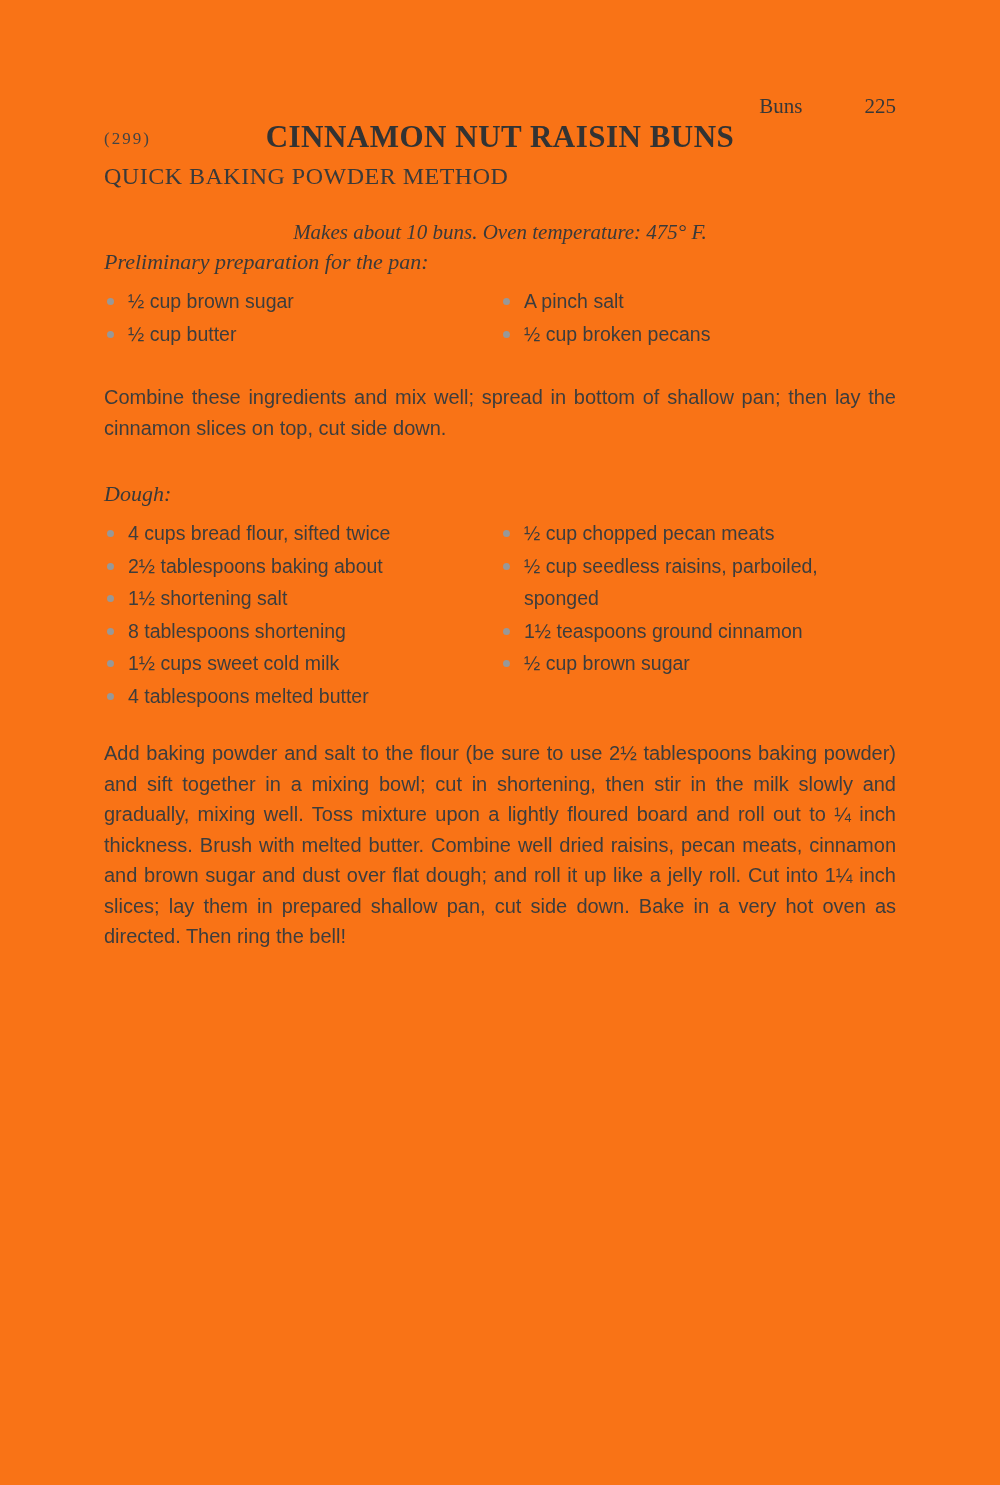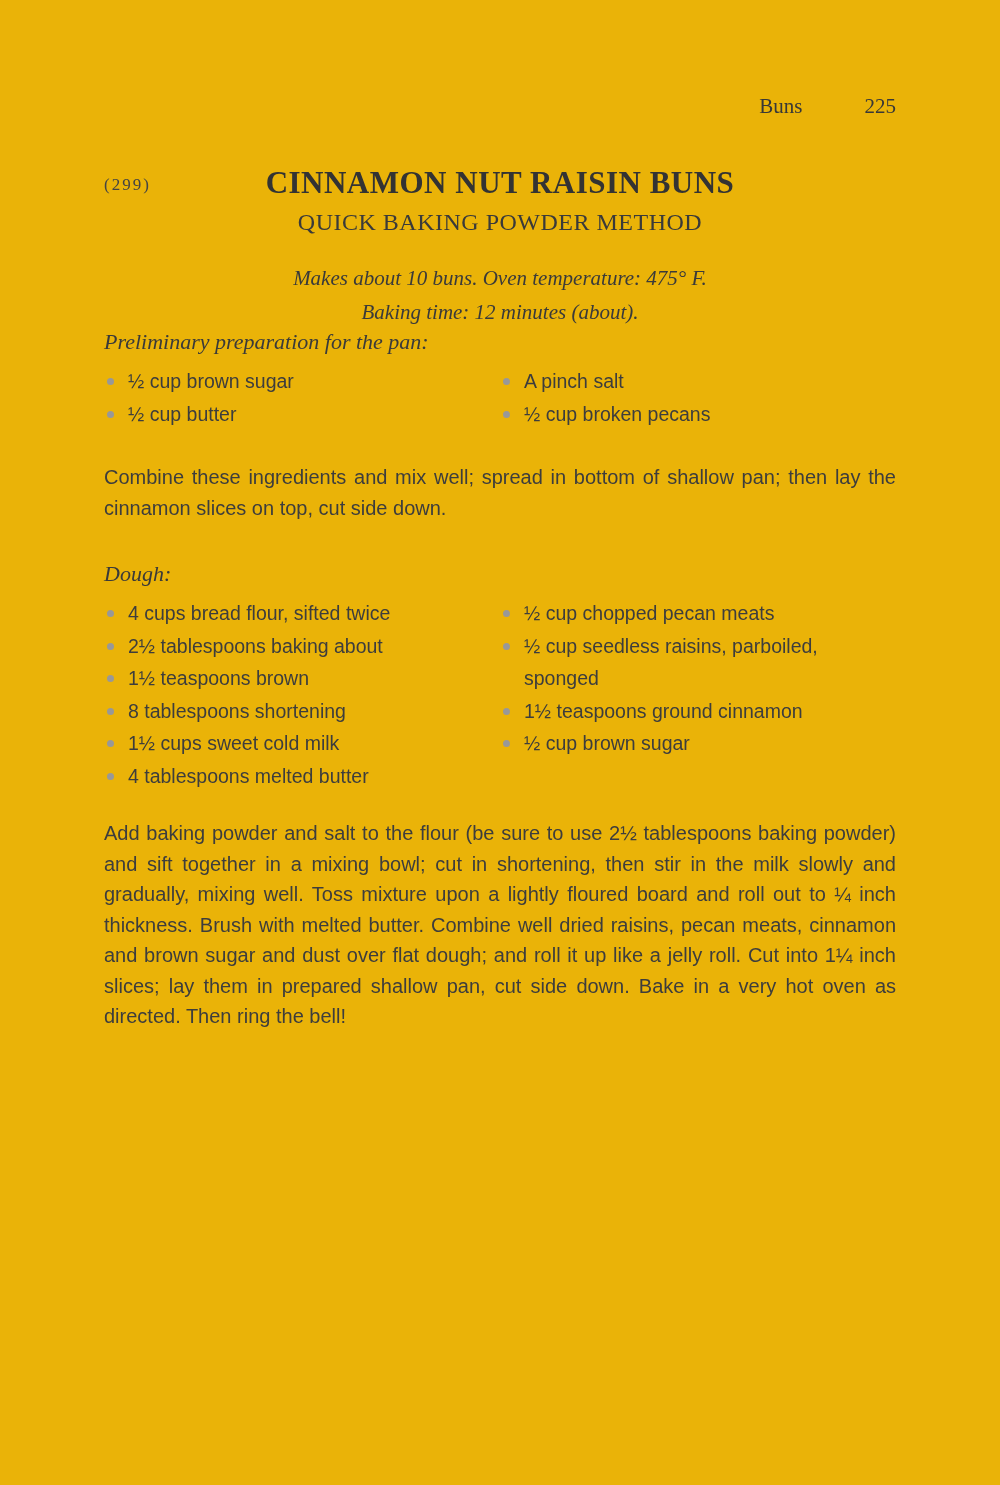--- a/index.html
+++ b/index.html
@@ -12,58 +12,57 @@
     height: 1485px;
     font-family: "Liberation Sans", sans-serif;
     color: #3d3d3d;
     -webkit-font-smoothing: antialiased;
   }
   .page {
     box-sizing: border-box;
     width: 1000px;
     height: 1485px;
     padding: 94px 104px 40px 104px;
-    background: #eab308;
+    background: #f97316;
   }
 
   
   .running-header {
     display: flex;
     justify-content: flex-end;
     align-items: baseline;
     gap: 62px;
     font-family: "Liberation Serif", serif;
     font-size: 21px;
     color: #383838;
   }
 
   
   .title-block {
     position: relative;
-    margin-top: 46px;
   }
   .recipe-number {
     position: absolute;
     left: 0;
     top: 10px;
     font-family: "Liberation Serif", serif;
     font-size: 17px;
     letter-spacing: 2px;
     color: #444444;
   }
   .recipe-title {
     text-align: center;
     font-family: "Liberation Serif", serif;
     font-weight: 700;
     font-size: 31px;
     letter-spacing: 0.5px;
     color: #333333;
   }
   .recipe-subtitle {
-    text-align: center;
+    text-align: left;
     font-family: "Liberation Serif", serif;
     font-weight: 400;
     font-size: 24px;
     letter-spacing: 0.5px;
     margin-top: 8px;
     color: #3a3a3a;
   }
 
   
   .center-italic {
@@ -137,21 +136,20 @@
   </div>
 
   <div class="title-block">
     <span class="recipe-number">(299)</span>
     <div class="recipe-title">CINNAMON NUT RAISIN BUNS</div>
     <div class="recipe-subtitle">QUICK BAKING POWDER METHOD</div>
   </div>
 
   <div class="center-italic">
     <div>Makes about 10 buns. Oven temperature: 475° F.</div>
-    <div>Baking time: 12 minutes (about).</div>
   </div>
 
   <div class="section-heading heading-prep">Preliminary preparation for the pan:</div>
 
   <div class="cols">
     <div class="col">
       <ul class="ing-list">
         <li>½ cup brown sugar</li>
         <li>½ cup butter</li>
       </ul>
@@ -166,21 +164,21 @@
 
   <p class="para para-prep">Combine these ingredients and mix well; spread in bottom of shallow pan; then lay the cinnamon slices on top, cut side down.</p>
 
   <div class="section-heading heading-dough">Dough:</div>
 
   <div class="cols">
     <div class="col">
       <ul class="ing-list">
         <li>4 cups bread flour, sifted twice</li>
         <li>2½ tablespoons baking about</li>
-        <li>1½ teaspoons brown</li>
+        <li>1½ shortening salt</li>
         <li>8 tablespoons shortening</li>
         <li>1½ cups sweet cold milk</li>
         <li>4 tablespoons melted butter</li>
       </ul>
     </div>
     <div class="col">
       <ul class="ing-list">
         <li>½ cup chopped pecan meats</li>
         <li>½ cup seedless raisins, parboiled, sponged</li>
         <li>1½ teaspoons ground cinnamon</li>

